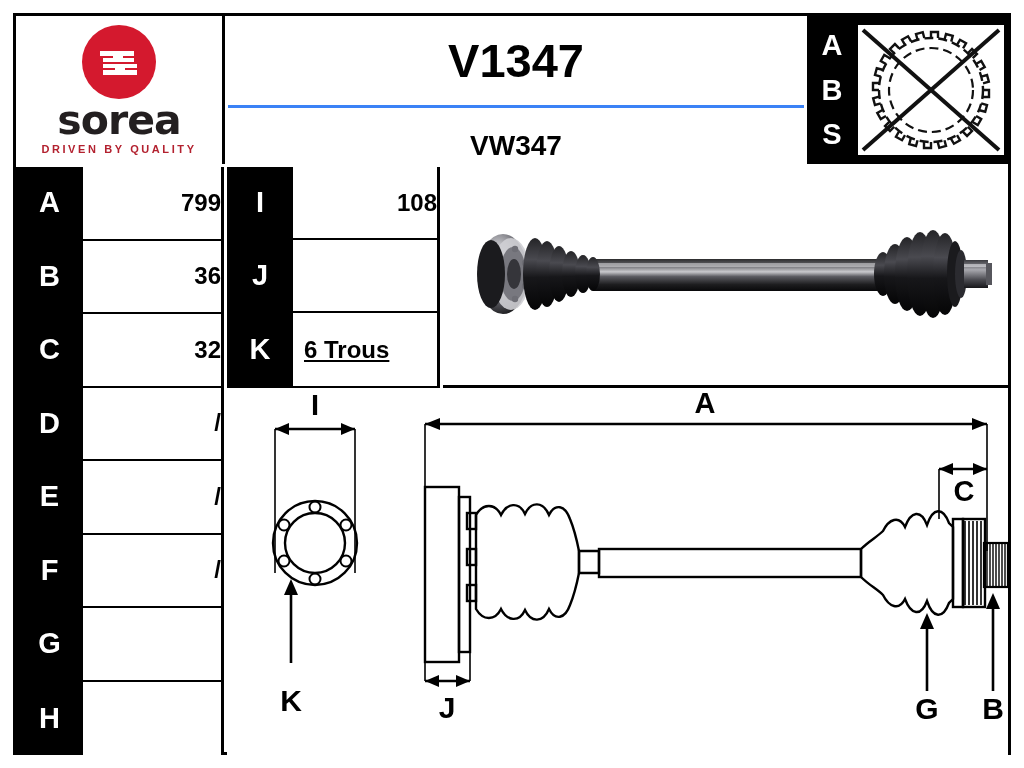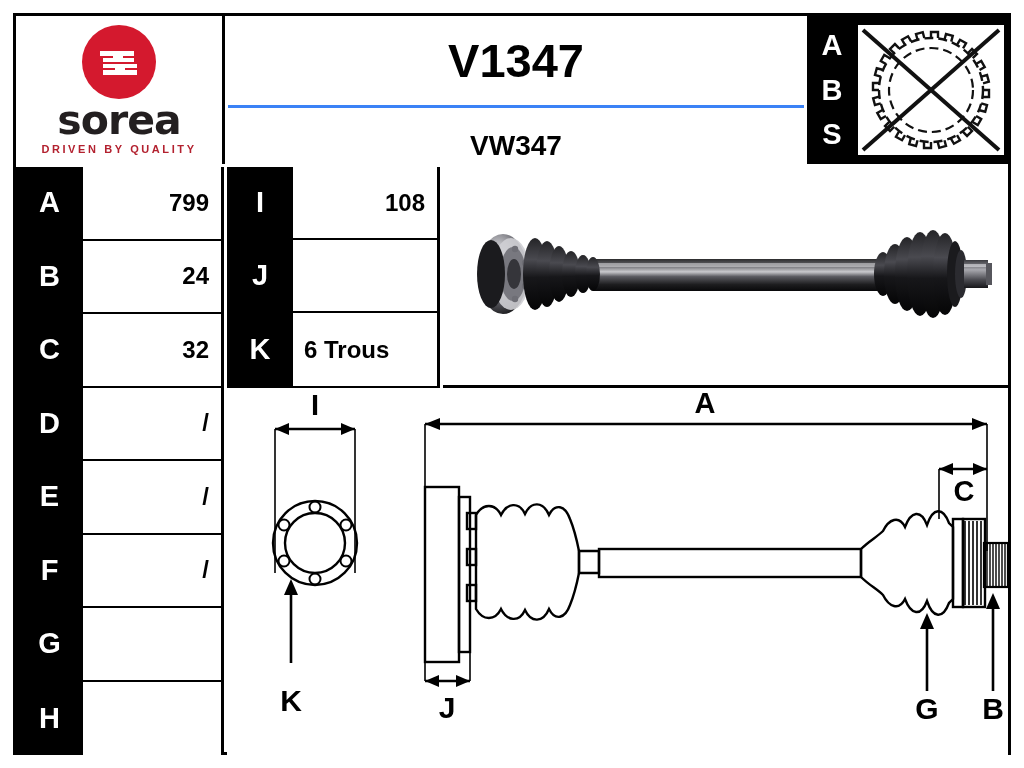--- a/index.html
+++ b/index.html
@@ -126,21 +126,20 @@
     background: #000; color: #fff;
     display: flex; align-items: center; justify-content: center;
     font-family: "Liberation Sans", sans-serif;
     font-weight: bold;
     font-size: 29px;
   }
   .spec-val {
     flex: 1;
     background: #fff; color: #000;
     display: flex; align-items: center; justify-content: flex-end;
-    padding-right: 12px;
     font-family: "Liberation Sans", sans-serif;
     font-weight: bold;
     font-size: 24px;
   }
 
   
   #ijk-table {
     position: absolute; left: 211px; top: 0;
     width: 213px; height: 221px;
     border-right: 3px solid #000;
@@ -156,26 +155,25 @@
     width: 66px;
     background: #000; color: #fff;
     display: flex; align-items: center; justify-content: center;
     font-family: "Liberation Sans", sans-serif;
     font-weight: bold;
     font-size: 29px;
   }
   .ijk-val {
     flex: 1; background: #fff; color: #000;
     display: flex; align-items: center; justify-content: flex-end;
-    padding-right: 12px;
     font-family: "Liberation Sans", sans-serif;
     font-weight: bold;
     font-size: 24px;
   }
-  .ijk-val.left { justify-content: flex-start; padding-left: 11px; padding-right: 6px; }
+  .ijk-val.left { justify-content: flex-start; padding-left: 11px; padding-right: 6px; text-decoration: underline; }
 
   
   #photo-panel {
     position: absolute; left: 427px; top: 0;
     width: 565px; height: 221px;
     border-bottom: 3px solid #000;
     background: #fff;
     overflow: hidden;
   }
 
@@ -264,21 +262,21 @@
 
   <div id="body">
 
     <div id="spec-table">
       <div class="spec-row">
         <div class="spec-key">A</div>
         <div class="spec-val">799</div>
       </div>
       <div class="spec-row">
         <div class="spec-key">B</div>
-        <div class="spec-val">24</div>
+        <div class="spec-val">36</div>
       </div>
       <div class="spec-row">
         <div class="spec-key">C</div>
         <div class="spec-val">32</div>
       </div>
       <div class="spec-row">
         <div class="spec-key">D</div>
         <div class="spec-val">/</div>
       </div>
       <div class="spec-row">

